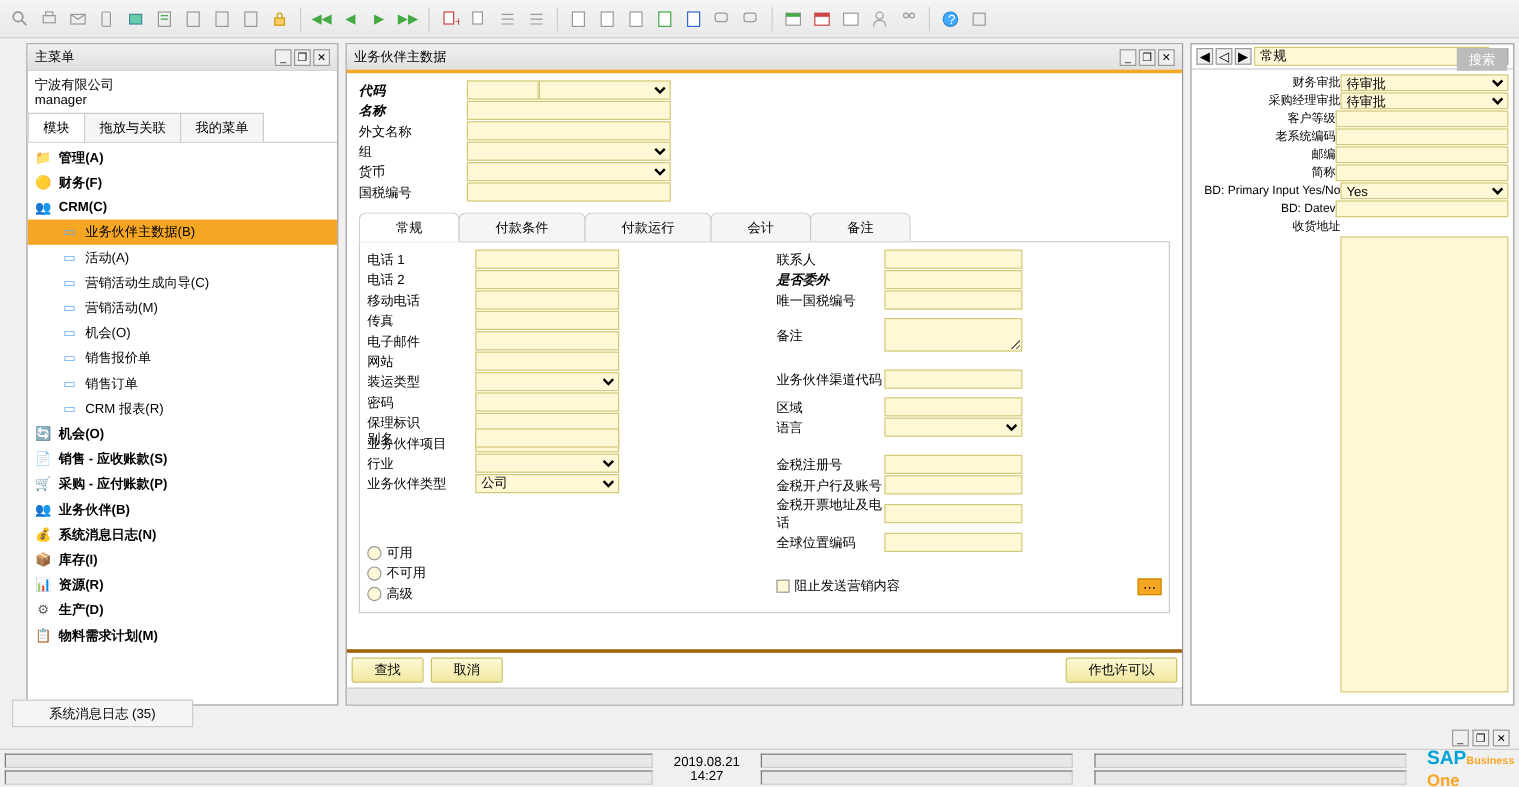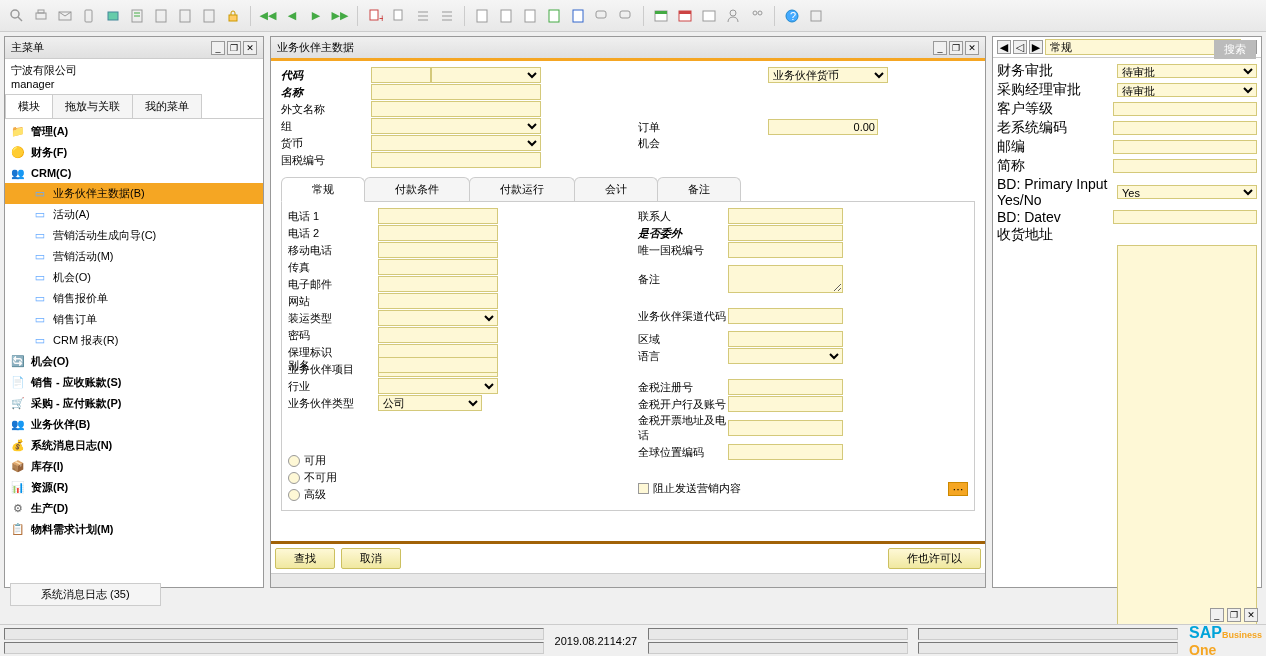--- a/index.html
+++ b/index.html
@@ -2,21 +2,21 @@
 <html><head>
   <meta charset="utf-8">
   <style>
     * { box-sizing: border-box; margin: 0; padding: 0; font-family: Arial, 'Microsoft YaHei', sans-serif; font-size: 11px; }
     body { background: #f0f0f0; width: 1266px; height: 656px; overflow: hidden; }
     
     .toolbar { height: 32px; background: linear-gradient(#f5f5f5, #e8e8e8); border-bottom: 1px solid #ccc; display: flex; align-items: center; padding: 0 8px; gap: 6px; }
     .toolbar-icon { width: 18px; height: 18px; cursor: pointer; display: flex; align-items: center; justify-content: center; }
     .toolbar-sep { width: 1px; height: 20px; background: #ccc; margin: 0 2px; }
     
-    .main-area { display: flex; height: 560px; }
+    .main-area { display: flex; height: 560px; padding-left: 18px; }
     
     .left-panel { width: 260px; border: 1px solid #999; margin: 4px; background: #fff; display: flex; flex-direction: column; }
     .panel-title { background: linear-gradient(#f0f0f0, #e0e0e0); border-bottom: 1px solid #ccc; padding: 3px 6px; display: flex; justify-content: space-between; align-items: center; }
     .panel-title-btns { display: flex; gap: 2px; }
     .win-btn { width: 14px; height: 14px; border: 1px solid #999; background: #f0f0f0; font-size: 9px; display: flex; align-items: center; justify-content: center; cursor: pointer; }
     .company-info { padding: 4px 6px; }
     .tabs { display: flex; border-bottom: 1px solid #ccc; }
     .tab { padding: 4px 12px; border: 1px solid #ccc; border-bottom: none; background: #f5f5f5; cursor: pointer; margin-right: -1px; }
     .tab.active { background: #fff; }
     .tree { flex: 1; overflow: auto; padding: 2px 0; }
@@ -50,21 +50,21 @@
     
     .btn { background: linear-gradient(#fef8d6, #f0e8a0); border: 1px solid #ccc060; padding: 2px 18px; cursor: pointer; border-radius: 2px; }
     .btn-row { padding: 4px; display: flex; gap: 6px; border-top: 3px solid #a16207; }
     .scroll { height: 14px; background: #e8e8e8; border-top: 1px solid #ccc; }
     
     .right-panel { width: 270px; border: 1px solid #999; margin: 4px; background: #fff; display: flex; flex-direction: column; }
     .right-nav { display: flex; align-items: center; padding: 2px 4px; border-bottom: 1px solid #ccc; gap: 2px; }
     .nav-btn { width: 14px; height: 14px; border: 1px solid #999; background: #f0f0f0; display: flex; align-items: center; justify-content: center; cursor: pointer; }
     .right-form { padding: 4px; }
     .right-row { display: flex; align-items: center; margin-bottom: 1px; }
-    .right-label { width: 120px; font-size: 14px; }
+    .right-label { width: 120px; font-size: 10px; text-align: right; }
     .right-input { flex: 1; background: #fef8d6; border: 1px solid #d4c97a; height: 14px; }
     .big-text { height: 380px; background: #fef8d6; border: 1px solid #d4c97a; margin-left: 120px; }
     
     .search-btn { position: absolute; right: 10px; top: 40px; background: #bbb; color: #fff; padding: 2px 10px; cursor: pointer; }
     
     .bottom-bar { position: absolute; bottom: 0; left: 0; right: 0; }
     .log-tab { display: inline-block; padding: 3px 30px; border: 1px solid #ccc; background: #f5f5f5; margin-left: 10px; cursor: pointer; }
     .status-bar { height: 32px; background: #f0f0f0; border-top: 1px solid #ccc; display: flex; align-items: center; padding: 2px 4px; gap: 4px; justify-content: space-between; }
     .status-box { background: #e8e8e8; border: 1px inset #ccc; height: 12px; }
     .brand { font-family: Arial; font-weight: bold; color: #888; }
@@ -349,34 +349,20 @@
             </div>
           <div class="form-row">
               <span class="form-label normal">货币</span>
               <select class="form-select" style="width:170px"></select>
             </div>
           <div class="form-row">
               <span class="form-label normal">国税编号</span>
               <input class="form-input" style="width: 170px;">
             </div>
         </div>
-        <div class="form-col">
-          <div class="form-row">
-              <span style="width:130px"></span>
-              <select class="form-select" style="width:120px"><option>业务伙伴货币</option></select>
-            </div>
-          <div class="form-row" style="height:34px"></div>
-          <div class="form-row">
-              <span class="form-label normal" style="width:130px">订单</span>
-              <input class="form-input" style="width: 110px; text-align: right;" value="0.00">
-            </div>
-          <div class="form-row">
-              <span class="form-label normal" style="width:130px">机会</span>
-            </div>
-        </div>
       </div>
 
       <div class="inner-tabs">
         <div class="inner-tab active">常规</div>
         <div class="inner-tab">付款条件</div>
         <div class="inner-tab">付款运行</div>
         <div class="inner-tab">会计</div>
         <div class="inner-tab">备注</div>
       </div>
       <div class="inner-content">
@@ -421,21 +407,21 @@
               <div class="form-row">
                 <span class="form-label normal">业务伙伴项目</span>
                 <input class="form-input" style="width: 120px;">
               </div>
               <div class="form-row">
                 <span class="form-label normal">行业</span>
                 <select class="form-select" style="width:120px"></select>
               </div>
               <div class="form-row">
                 <span class="form-label normal">业务伙伴类型</span>
-                <select class="form-select" style="width:104px"><option>公司</option></select>
+                <select class="form-select" style="width:120px"><option>公司</option></select>
               </div>
             </div>
           <div class="form-col">
             <div id="gen-right">
                 <div class="form-row">
                   <span class="form-label normal" style="">联系人</span>
                   <input class="form-input" style="width: 115px;">
                 </div>
                 <div class="form-row">
                   <span class="form-label normal" style="font-style:italic;font-weight:bold">是否委外</span>
@@ -581,21 +567,21 @@
   <div style="text-align:right;padding:2px 8px">
     <span class="win-btn" style="display:inline-flex">_</span>
     <span class="win-btn" style="display:inline-flex">❐</span>
     <span class="win-btn" style="display:inline-flex">✕</span>
   </div>
   <div class="status-bar">
     <div style="display:flex;flex-direction:column;gap:2px;width:540px">
       <div class="status-box"></div>
       <div class="status-box"></div>
     </div>
-    <div style="display:flex;align-items:center">
+    <div style="display:flex;flex-direction:column;align-items:center">
       <span>2019.08.21</span>
       <span>14:27</span>
     </div>
     <div style="display:flex;flex-direction:column;gap:2px;width:260px">
       <div class="status-box"></div>
       <div class="status-box"></div>
     </div>
     <div style="display:flex;flex-direction:column;gap:2px;width:260px">
       <div class="status-box"></div>
       <div class="status-box"></div>

